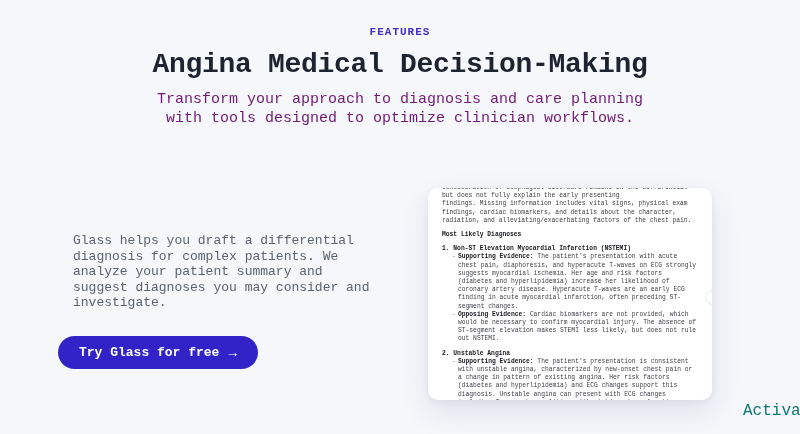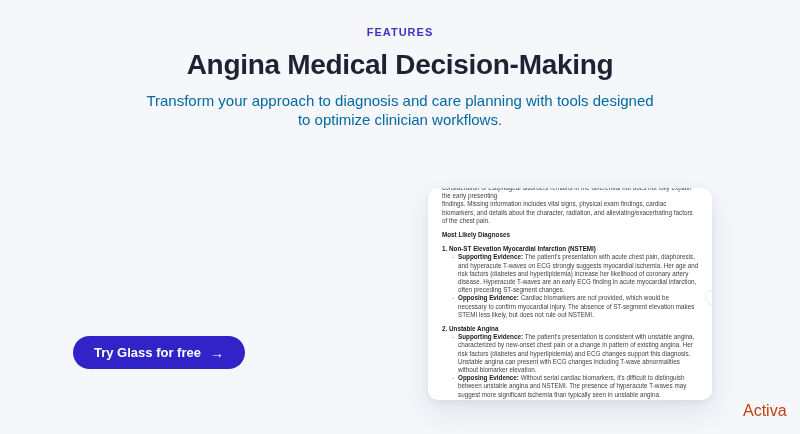--- a/index.html
+++ b/index.html
@@ -1,15 +1,15 @@
 <!DOCTYPE html>
 <html><head>
 <meta charset="utf-8">
 <style>
-  * { box-sizing: border-box; }
+  * { box-sizing: border-box; font-family: Liberation Mono, monospace; }
   html, body { margin: 0; padding: 0; }
   body {
     width: 800px; height: 434px;
     position: relative;
     overflow: hidden;
     background: #f5f7fb;
     font-family: "Liberation Sans", sans-serif;
   }
 
   
@@ -17,35 +17,35 @@
   .eyebrow {
     font-size: 11px; font-weight: 700; letter-spacing: 1px;
     color: #4330c6;
   }
   .hero-title {
     margin: 11px 0 0; font-size: 28px; font-weight: 600;
     letter-spacing: -0.3px; color: #1d2330;
   }
   .hero-sub {
     margin: 10px auto 0; font-size: 15px; line-height: 19px;
-    color: #0369a1; width: 520px;
+    color: #701a75; width: 520px;
   }
 
   
   .left-col { position: absolute; left: 73px; top: 224px; width: 330px; }
   .feature-heading {
     margin: 0; font-size: 20px; font-weight: 600;
     letter-spacing: -0.2px; color: #1d2433;
   }
   .feature-desc {
     margin: 9px 0 0; width: 306px;
     font-size: 13px; line-height: 15.5px; color: #5b6270;
   }
   .cta {
-    position: absolute; left: 73px; top: 336px;
+    position: absolute; left: 58px; top: 336px;
     height: 33px; padding: 12px 21px;
     display: inline-flex; align-items: center; gap: 9px;
     background: #3123c8; color: #ffffff;
     border: none; border-radius: 17px;
     font-family: inherit; font-size: 13px; font-weight: 600;
     cursor: pointer;
   }
   .cta .arrow { font-size: 14px; line-height: 1; }
 
   
@@ -69,33 +69,34 @@
   .b-label { font-weight: 700; color: #17191f; }
   .circle-mark {
     position: absolute; right: -8px; top: 102px;
     width: 15px; height: 15px; border-radius: 50%;
     border: 1.5px solid #e4e8ef; background: transparent;
   }
 
   
   .activate {
     position: absolute; left: 743px; top: 402px;
-    font-size: 16px; color: #c2410c; white-space: nowrap;
+    font-size: 16px; color: #0f766e; white-space: nowrap;
   }
 </style>
 </head>
 <body>
 
 <div class="hero">
   <div class="eyebrow">FEATURES</div>
   <h1 class="hero-title">Angina Medical Decision-Making</h1>
   <p class="hero-sub">Transform your approach to diagnosis and care planning with tools designed to optimize clinician workflows.</p>
 </div>
 
 <div class="left-col">
+  <p class="feature-desc">Glass helps you draft a differential diagnosis for complex patients. We analyze your patient summary and suggest diagnoses you may consider and investigate.</p>
 </div>
 
 <button class="cta">
   <span>Try Glass for free</span>
   <span class="arrow">→</span>
 </button>
 
 <div class="doc-card">
   <div class="doc-text">
     <p class="doc-p">consideration of esophageal disorders remains in the differential but does not fully explain the early presenting</p>

